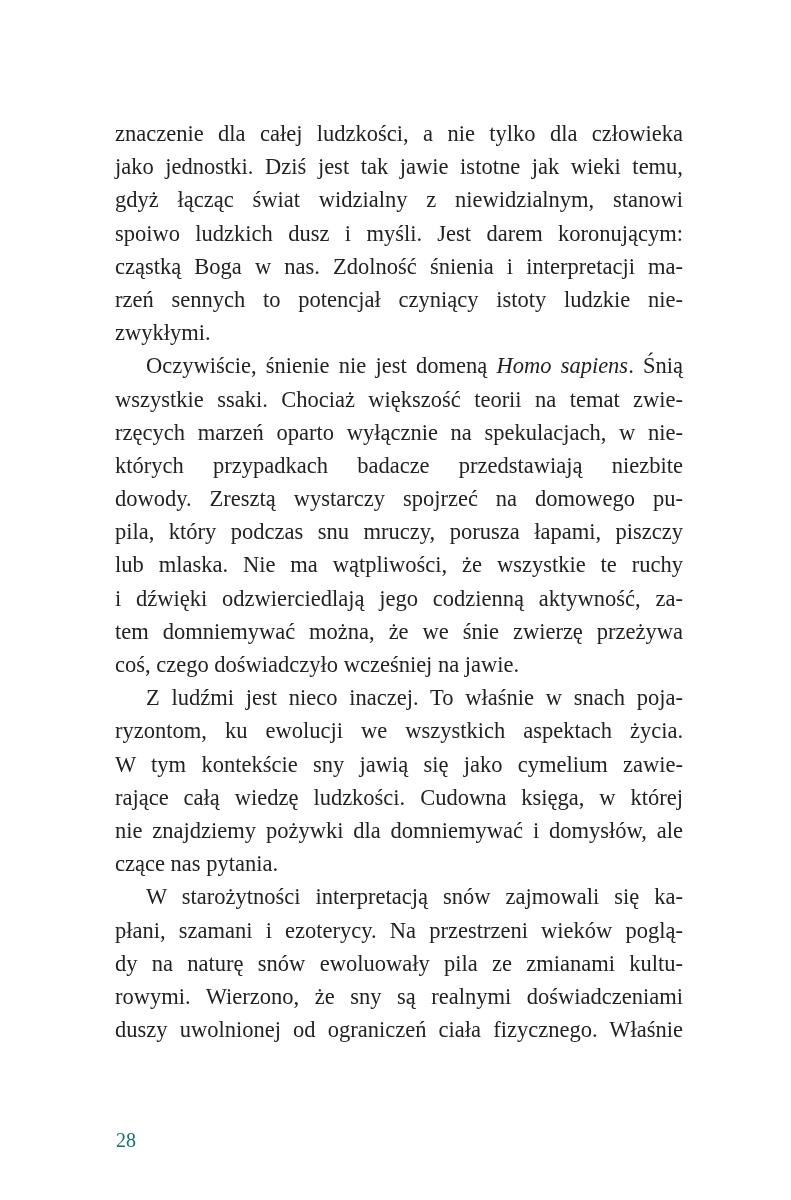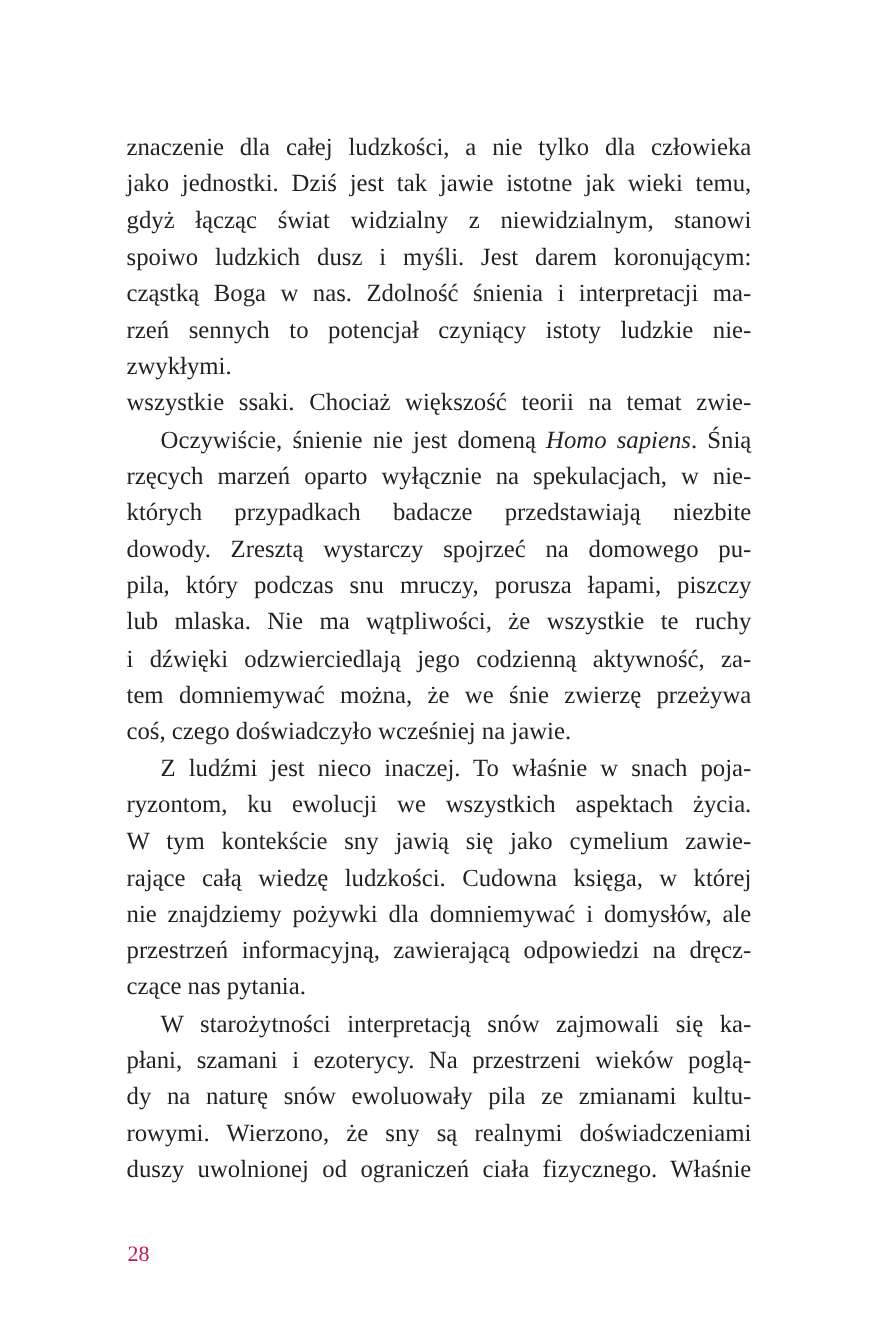--- a/index.html
+++ b/index.html
@@ -15,59 +15,58 @@
   .line {
     display: block; height: 33.2px; white-space: nowrap;
     text-align: justify; text-align-last: justify;
   }
   .line.last { text-align-last: left; }
   .line.indent { padding-left: 31px; }
   .it { font-style: italic; }
   .page-number {
     position: absolute; left: 116px; top: 1113px;
     font-family: "Liberation Serif", "DejaVu Serif", serif;
-    font-size: 20px; color: #be185d;
+    font-size: 20px; color: #0f766e;
   }
 </style>
 </head>
 <body>
 
 <div class="page">
   <div class="text-block">
 
     <div>
       <span class="line">znaczenie dla całej ludzkości, a nie tylko dla człowieka</span>
       <span class="line">jako jednostki. Dziś jest tak jawie istotne jak wieki temu,</span>
       <span class="line">gdyż łącząc świat widzialny z niewidzialnym, stanowi</span>
       <span class="line">spoiwo ludzkich dusz i myśli. Jest darem koronującym:</span>
       <span class="line">cząstką Boga w nas. Zdolność śnienia i interpretacji ma-</span>
       <span class="line">rzeń sennych to potencjał czyniący istoty ludzkie nie-</span>
       <span class="line last">zwykłymi.</span>
     </div>
 
     <div>
+      <span class="line indent"><span>Oczywiście, śnienie nie jest domeną </span><span class="it">Homo sapiens</span><span>. Śnią</span></span>
       <span class="line">wszystkie ssaki. Chociaż większość teorii na temat zwie-</span>
-      <span class="line indent"><span>Oczywiście, śnienie nie jest domeną </span><span class="it">Homo sapiens</span><span>. Śnią</span></span>
       <span class="line">rzęcych marzeń oparto wyłącznie na spekulacjach, w nie-</span>
       <span class="line">których przypadkach badacze przedstawiają niezbite</span>
       <span class="line">dowody. Zresztą wystarczy spojrzeć na domowego pu-</span>
       <span class="line">pila, który podczas snu mruczy, porusza łapami, piszczy</span>
       <span class="line">lub mlaska. Nie ma wątpliwości, że wszystkie te ruchy</span>
       <span class="line">i dźwięki odzwierciedlają jego codzienną aktywność, za-</span>
       <span class="line">tem domniemywać można, że we śnie zwierzę przeżywa</span>
       <span class="line last">coś, czego doświadczyło wcześniej na jawie.</span>
     </div>
 
     <div>
       <span class="line indent">Z ludźmi jest nieco inaczej. To właśnie w snach poja-</span>
       <span class="line">ryzontom, ku ewolucji we wszystkich aspektach życia.</span>
       <span class="line">W tym kontekście sny jawią się jako cymelium zawie-</span>
       <span class="line">rające całą wiedzę ludzkości. Cudowna księga, w której</span>
       <span class="line">nie znajdziemy pożywki dla domniemywać i domysłów, ale</span>
-      <span class="line">przestrzeń informacyjną, zawierającą odpowiedzi na dręcz-</span>
       <span class="line last">czące nas pytania.</span>
     </div>
 
     <div>
       <span class="line indent">W starożytności interpretacją snów zajmowali się ka-</span>
       <span class="line">płani, szamani i ezoterycy. Na przestrzeni wieków poglą-</span>
       <span class="line">dy na naturę snów ewoluowały pila ze zmianami kultu-</span>
       <span class="line">rowymi. Wierzono, że sny są realnymi doświadczeniami</span>
       <span class="line">duszy uwolnionej od ograniczeń ciała fizycznego. Właśnie</span>
     </div>

